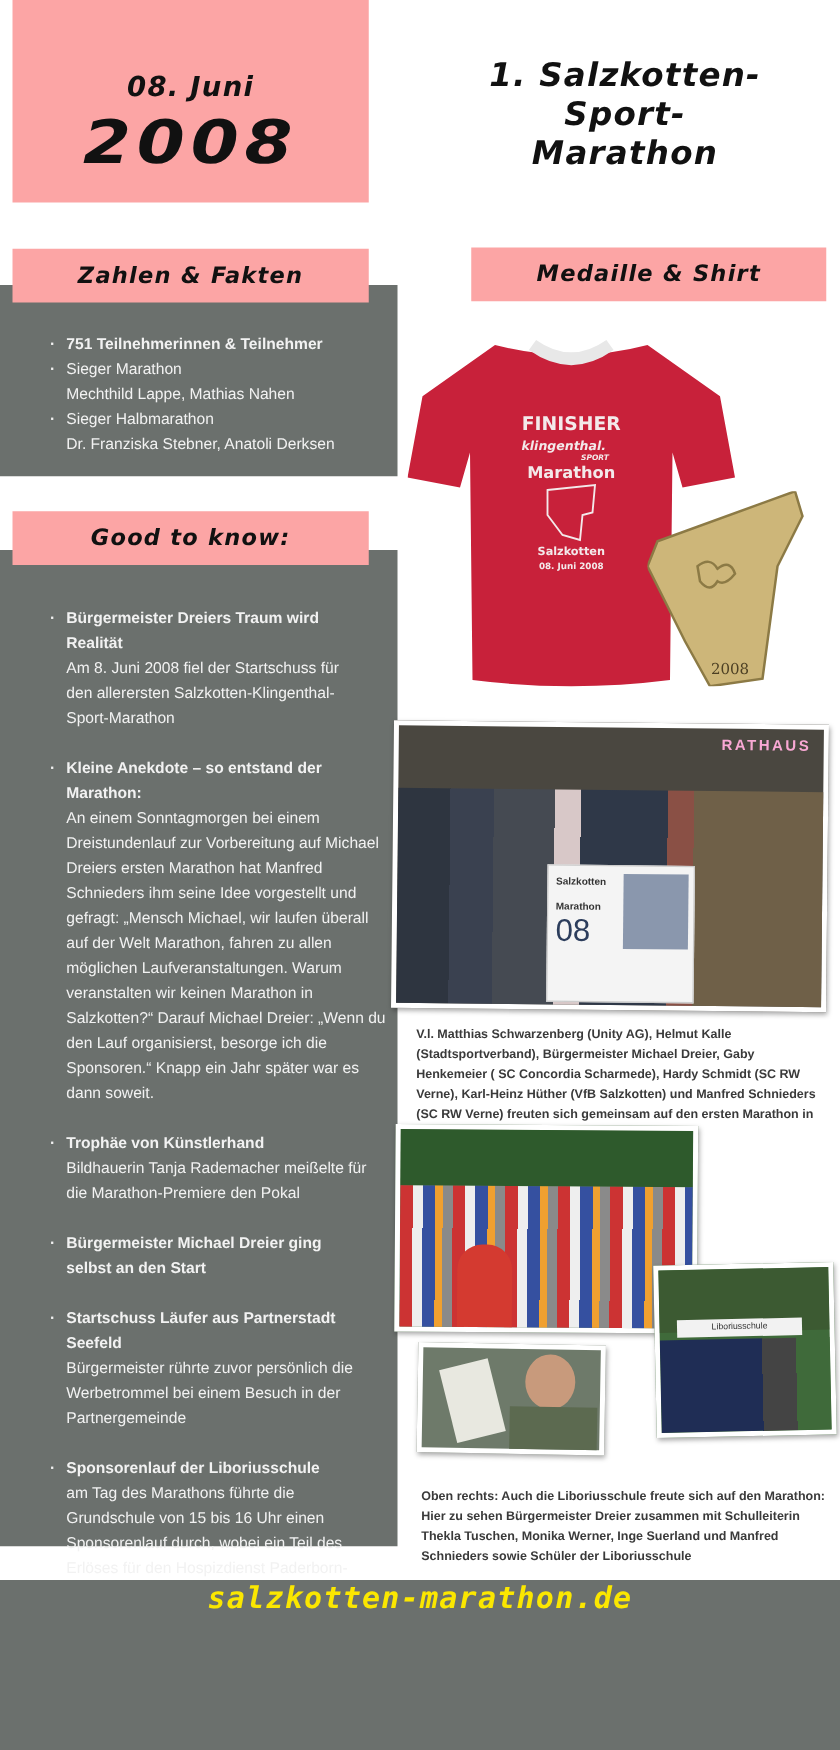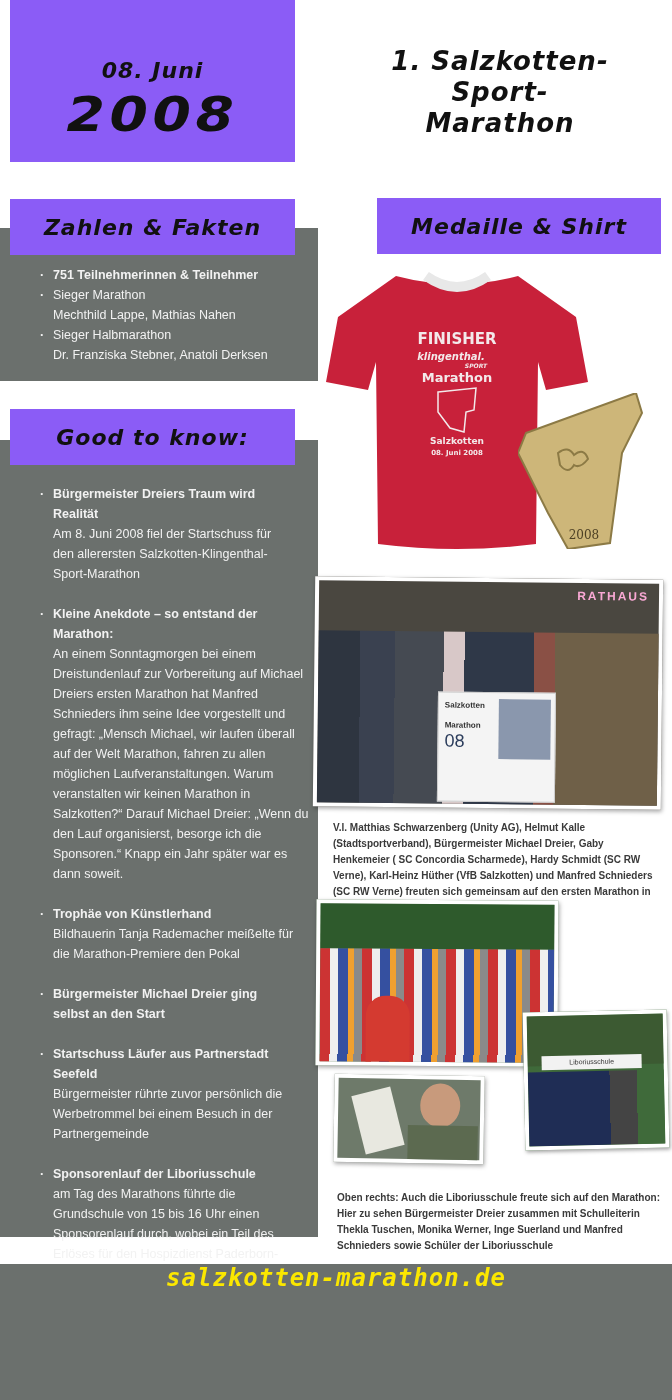--- a/index.html
+++ b/index.html
@@ -1,29 +1,29 @@
 <!DOCTYPE html>
 <html><head>
 <meta charset="utf-8">
 <style>
   * { box-sizing: border-box; margin: 0; padding: 0; }
   html, body { width: 672px; height: 1400px; background: #ffffff; overflow: hidden; }
   body { position: relative; font-family: "Liberation Sans", sans-serif; }
 
-  .yellow { background: #8b5cf6; }
+  .yellow { background: #fca5a5; }
   .grey { background: #6b706d; }
   .head-font { font-family: "DejaVu Sans", sans-serif; font-style: italic; font-weight: bold; color: #111; letter-spacing: 1px; }
 
   #date-box { position: absolute; left: 10px; top: 0; width: 285px; height: 162px; text-align: center; }
   #date-box .day { position: absolute; top: 58px; left: 0; right: 0; font-size: 22px; }
   #date-box .year { position: absolute; top: 86px; left: 0; right: 0; font-size: 48px; letter-spacing: 4px; transform: scaleX(1.15); }
 
   #title { position: absolute; left: 350px; top: 46px; width: 300px; text-align: center; font-size: 26px; line-height: 31px; }
 
-  .bar { position: absolute; height: 56px; display: flex; align-items: center; justify-content: center; font-size: 22px; z-index: 2; }
+  .bar { position: absolute; height: 43px; display: flex; align-items: center; justify-content: center; font-size: 18px; z-index: 2; }
   #bar-zahlen { left: 10px; top: 199px; width: 285px; }
   #bar-medaille { left: 377px; top: 198px; width: 284px; }
   #bar-good { left: 10px; top: 409px; width: 285px; }
 
   .panel { position: absolute; left: 0; width: 318px; color: #f2f2f2; font-size: 12.5px; line-height: 20px; }
   #panel-facts { top: 228px; height: 153px; padding: 37px 12px 0 40px; }
   #panel-good { top: 440px; height: 797px; padding: 44px 0 0 40px; }
 
   .facts li, .good li { list-style: none; position: relative; padding-left: 13px; }
   .facts li::before, .good li::before { content: "·"; position: absolute; left: 0; top: 0; font-weight: bold; }
@@ -128,21 +128,21 @@
   <path d="M40 60 Q50 52 56 62 Q66 54 70 66 Q62 76 56 72 Q50 82 42 72 Z" fill="none" stroke="#8c7a45" stroke-width="2"></path>
   <text x="66" y="146" font-size="12" text-anchor="middle" fill="#4d4024" font-family="DejaVu Serif, serif">2008</text>
 </svg>
 
 <div id="photo-group" class="photo">
   <div style="position:absolute;right:10px;top:6px;color:#f9a8d4;font-size:12px;font-weight:bold;letter-spacing:2px">RATHAUS</div>
   <div style="position:absolute;left:0;top:50px;width:348px;height:180px;background:linear-gradient(90deg,#2e3540 0 12%,#3a4150 12% 22%,#454a52 22% 36%,#d8c8c8 36% 42%,#2f3848 42% 62%,#8a5045 62% 68%,#6f6048 68% 100%)"></div>
   <div style="position:absolute;left:120px;top:110px;width:118px;height:110px;background:#f4f4f4;border:1px solid #ccc">
     <div style="position:absolute;left:6px;top:8px;font-size:8px;font-weight:bold;color:#333">Salzkotten</div>
     <div style="position:absolute;left:6px;top:28px;font-size:8px;font-weight:bold;color:#333">Marathon</div>
-    <div style="position:absolute;left:6px;top:38px;font-size:18px;color:#2c3d5c">08</div>
+    <div style="position:absolute;left:6px;top:38px;font-size:25px;color:#2c3d5c">08</div>
     <div style="position:absolute;left:60px;top:6px;width:52px;height:60px;background:#8a97ad"></div>
   </div>
 </div>
 <div id="caption-group" class="caption">V.l. Matthias Schwarzenberg (Unity AG), Helmut Kalle (Stadtsportverband), Bürgermeister Michael Dreier, Gaby Henkemeier ( SC Concordia Scharmede), Hardy Schmidt (SC RW Verne), Karl-Heinz Hüther (VfB Salzkotten) und Manfred Schnieders (SC RW Verne) freuten sich gemeinsam auf den ersten Marathon in Salzkotten.</div>
 
 <div id="photo-runners" class="photo">
   <div style="position:absolute;left:0;top:0;width:100%;height:45px;background:#2e5a2c"></div>
   <div style="position:absolute;left:0;top:45px;width:100%;height:125px;background:repeating-linear-gradient(90deg,#cc3333 0 10px,#eee 10px 18px,#3550a0 18px 28px,#f0a030 28px 34px,#8a8a8a 34px 42px)"></div>
   <div style="position:absolute;left:46px;top:92px;width:44px;height:70px;background:#d43a30;border-radius:20px 20px 0 0"></div>
 </div>

